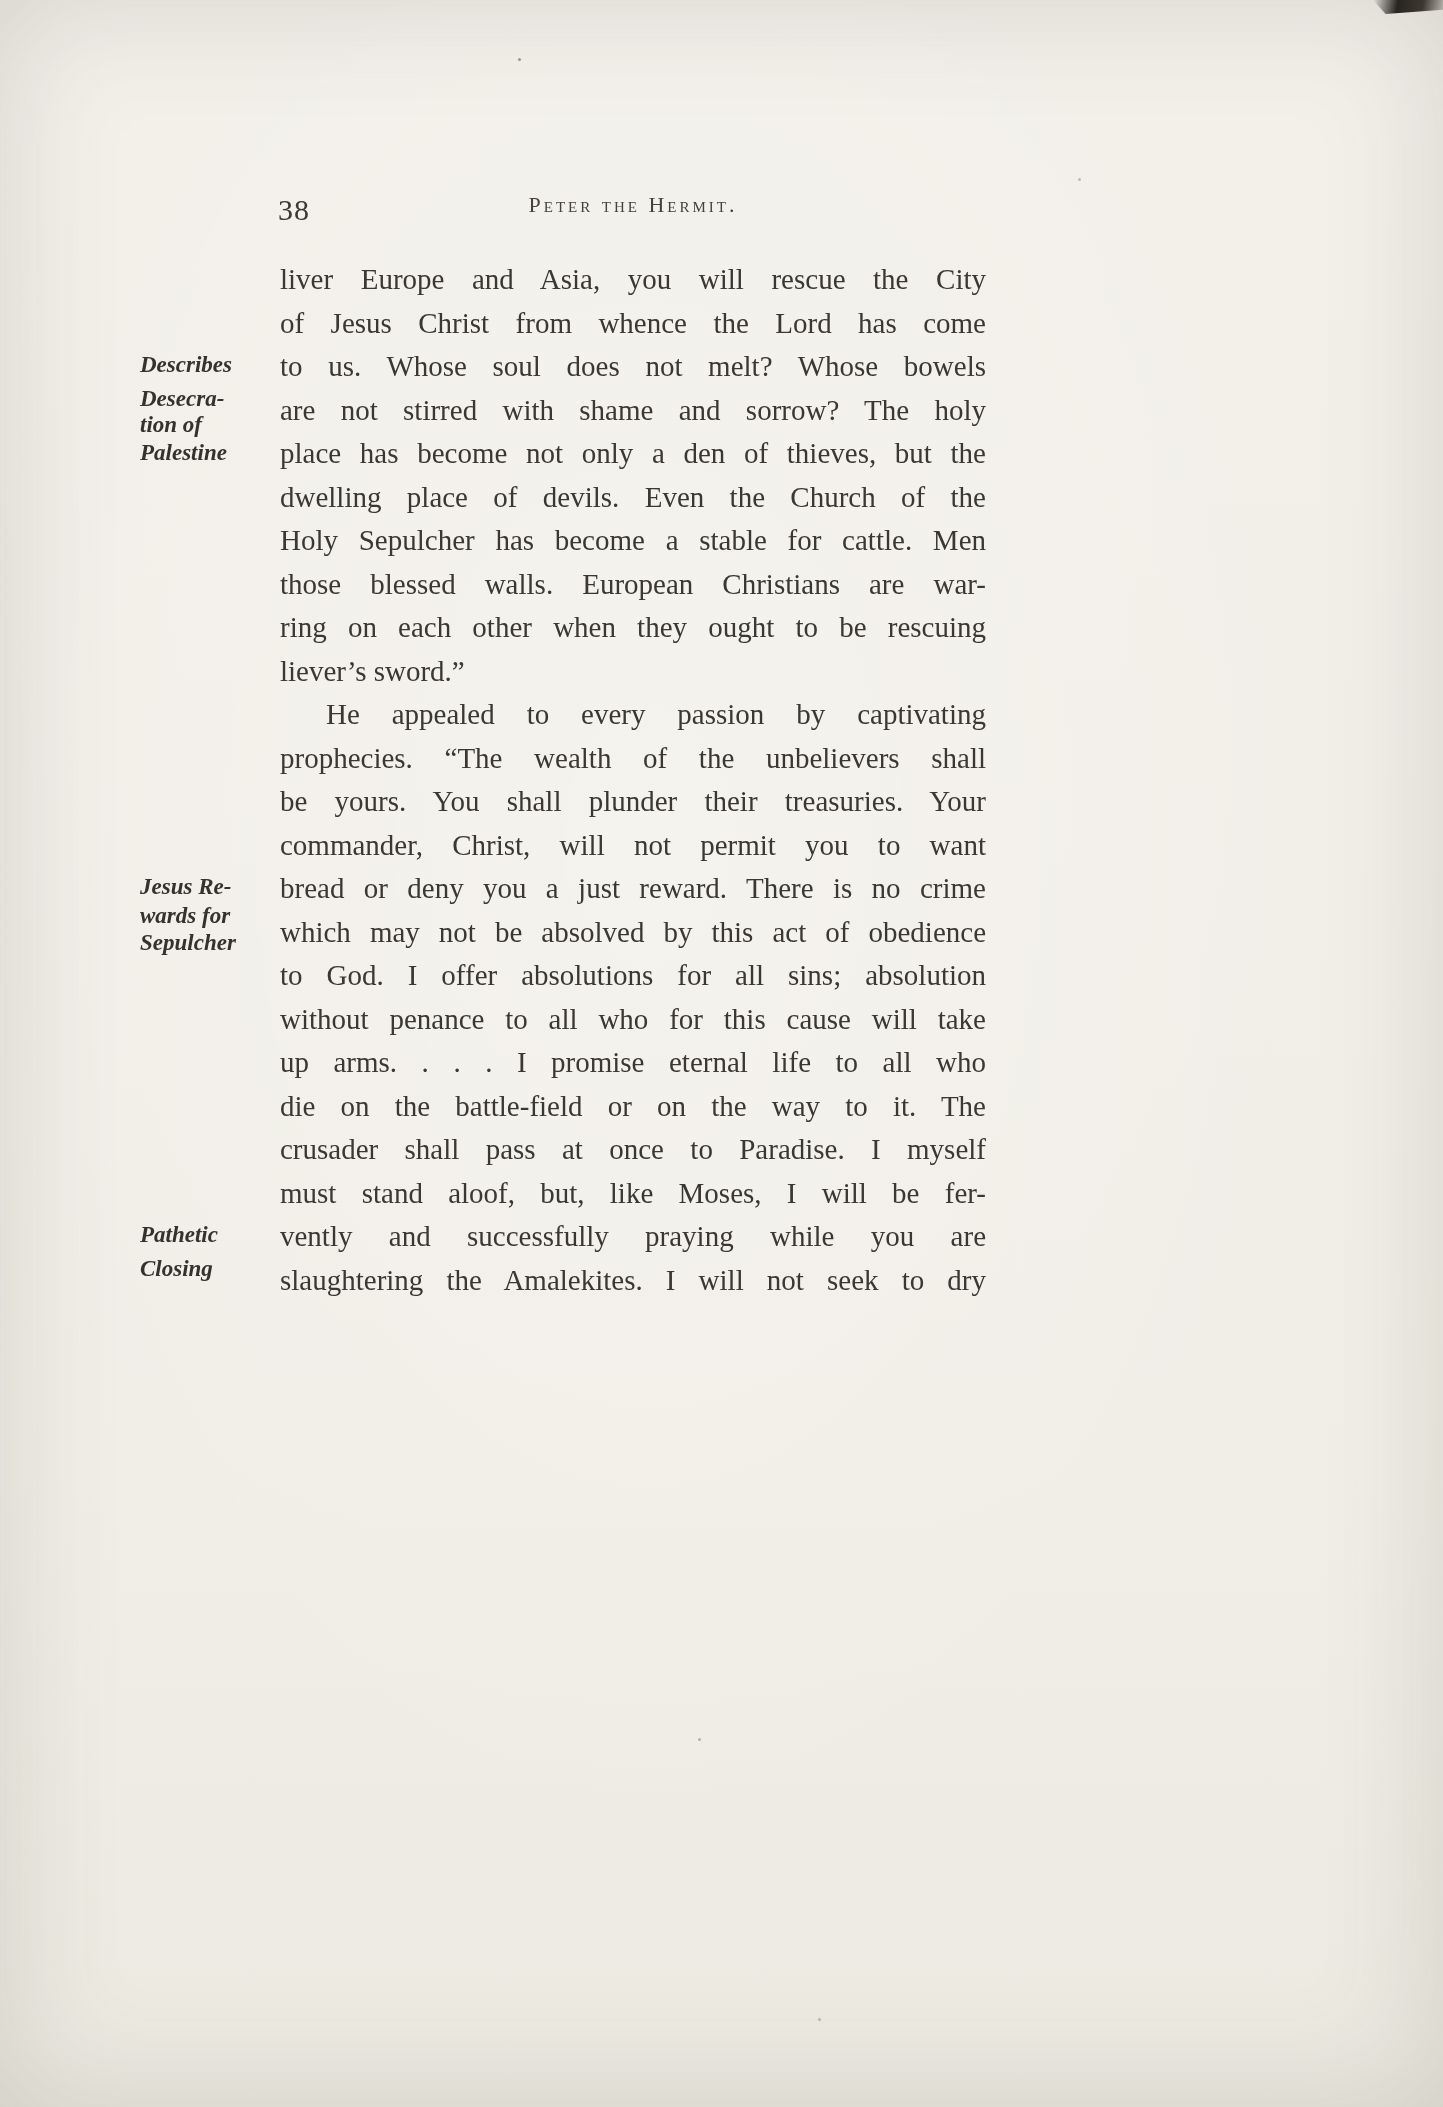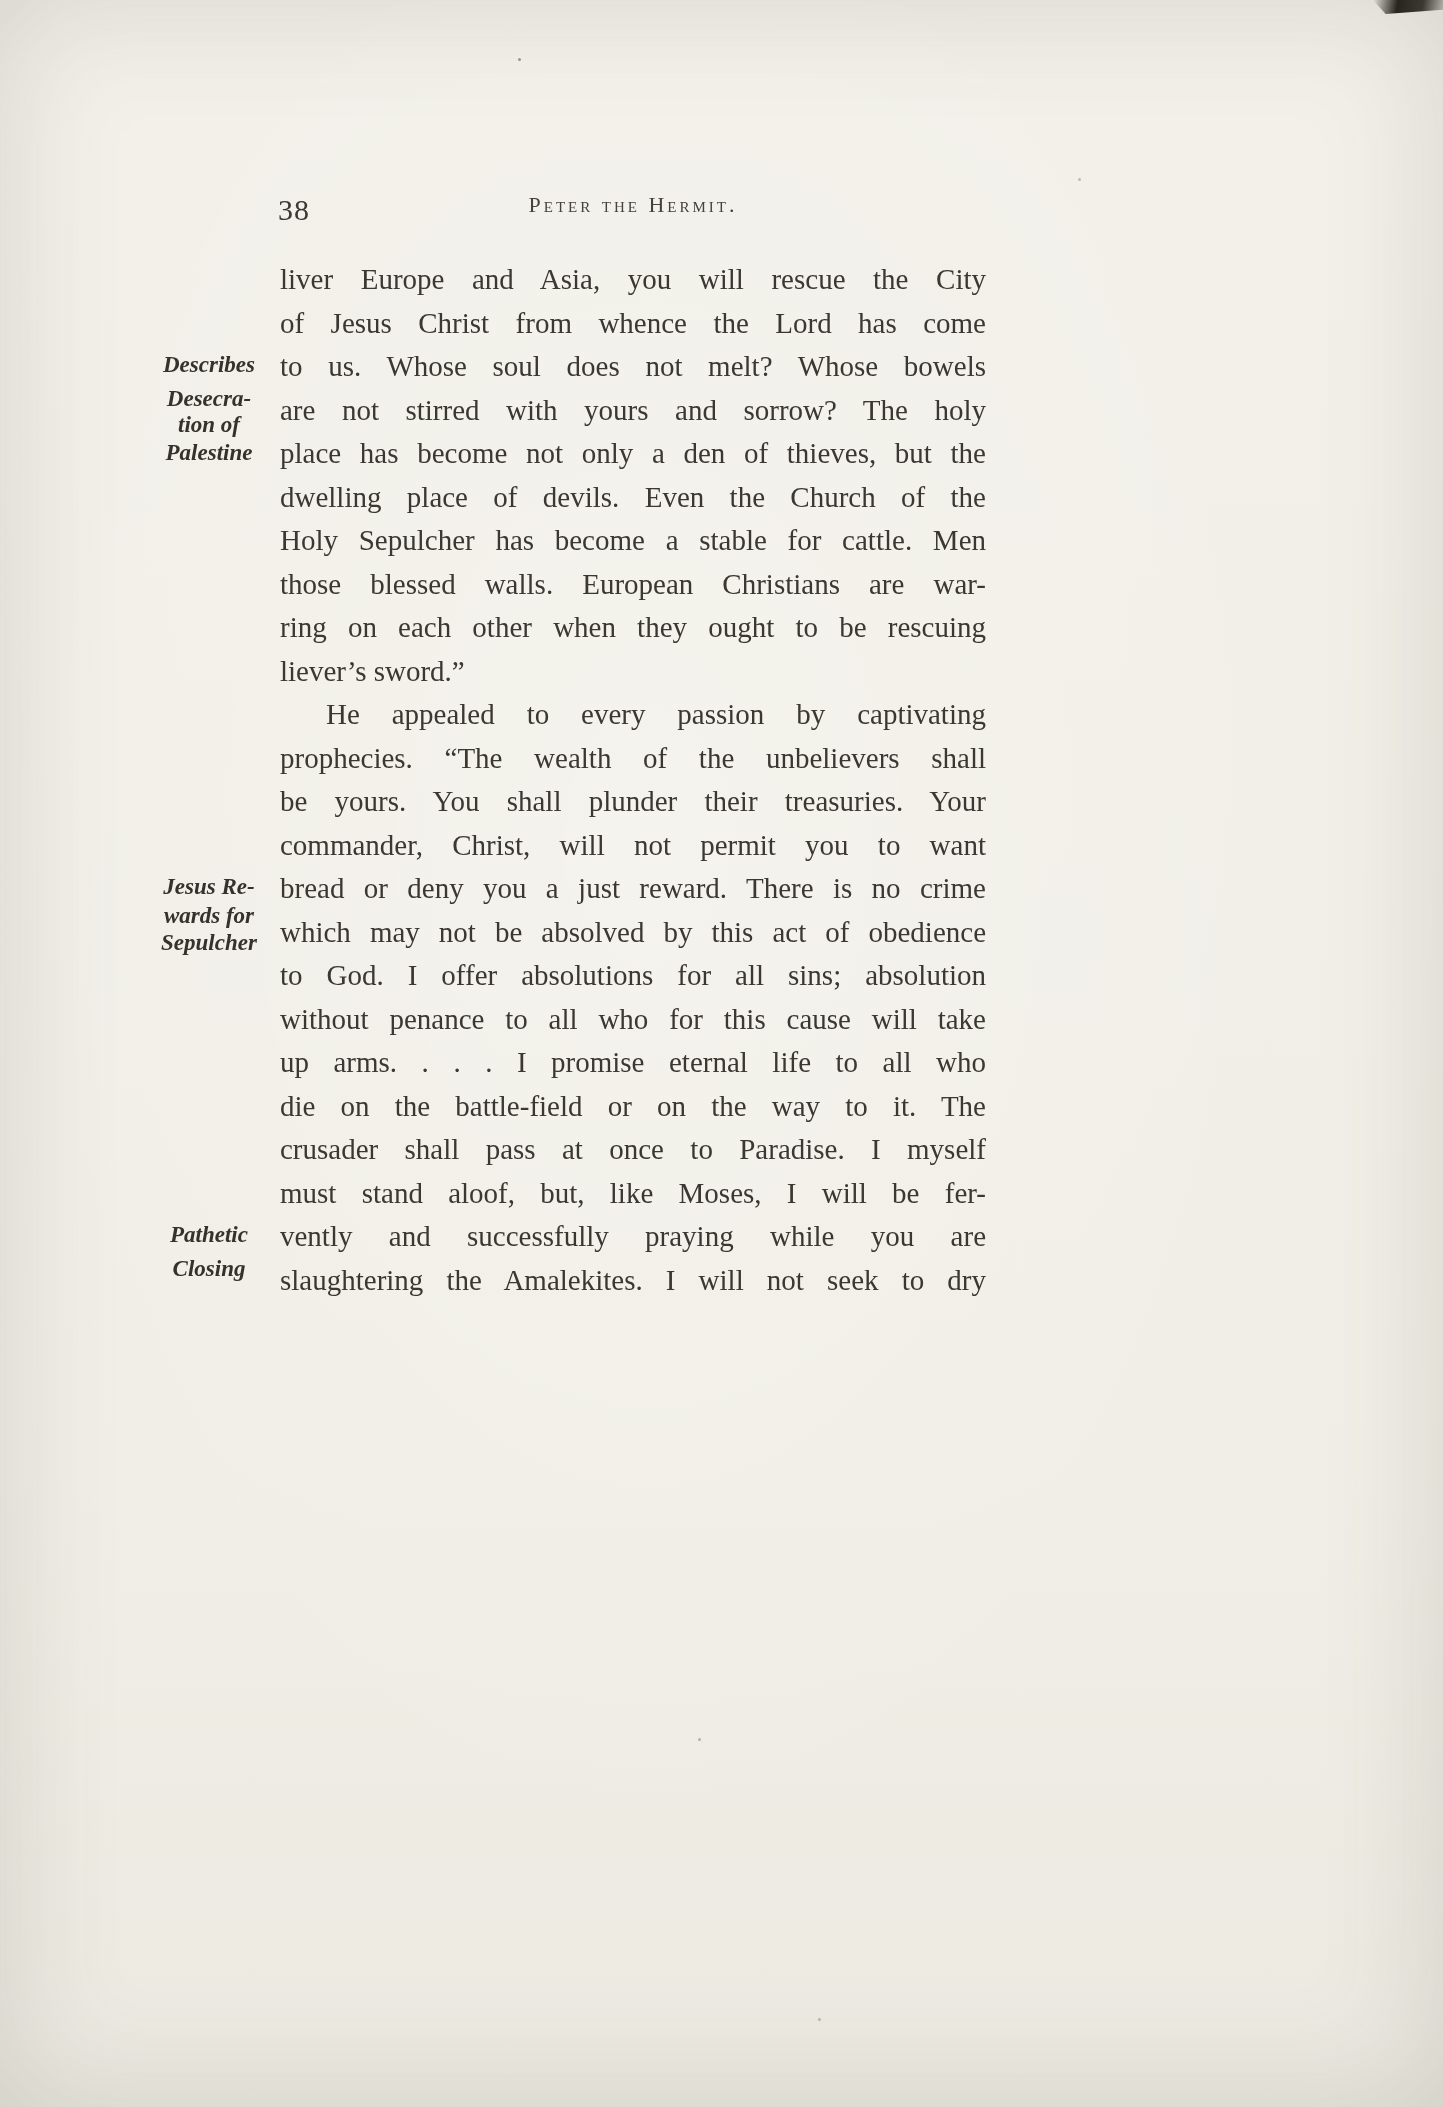--- a/index.html
+++ b/index.html
@@ -69,21 +69,21 @@
     text-align-last:justify;
     white-space:nowrap; 
     white-space:normal;
     overflow:visible;
   }
   .line.flush { text-align-last:left; }
   .line.indent { padding-left:46px; width:660px; }
   .note {
     position:absolute;
     left:140px; width:138px;
-    text-align:center;
+    text-align:left;
     font-size:23px;
     font-style:italic;
     font-weight:bold;
     color:#35322d;
     line-height:26px;
   }
 </style>
 </head>
 <body>
 
@@ -102,21 +102,21 @@
   <div class="note" style="top:874px">Jesus Re-</div>
   <div class="note" style="top:903px">wards for</div>
   <div class="note" style="top:930px">Sepulcher</div>
   <div class="note" style="top:1222px">Pathetic</div>
   <div class="note" style="top:1256px">Closing</div>
 
   <div class="textblock">
     <div class="line">liver Europe and Asia, you will rescue the City</div>
     <div class="line">of Jesus Christ from whence the Lord has come</div>
     <div class="line">to us.  Whose soul does not melt?  Whose bowels</div>
-    <div class="line">are not stirred with yours and sorrow?  The holy</div>
+    <div class="line">are not stirred with shame and sorrow?  The holy</div>
     <div class="line">place has become not only a den of thieves, but the</div>
     <div class="line">dwelling place of devils.  Even the Church of the</div>
     <div class="line">Holy Sepulcher has become a stable for cattle.  Men</div>
     <div class="line">those blessed walls.  European Christians are war-</div>
     <div class="line">ring on each other when they ought to be rescuing</div>
     <div class="line flush">liever’s sword.”</div>
     <div class="line indent">He appealed to every passion by captivating</div>
     <div class="line">prophecies.  “The wealth of the unbelievers shall</div>
     <div class="line">be yours.  You shall plunder their treasuries.  Your</div>
     <div class="line">commander, Christ, will not permit you to want</div>

